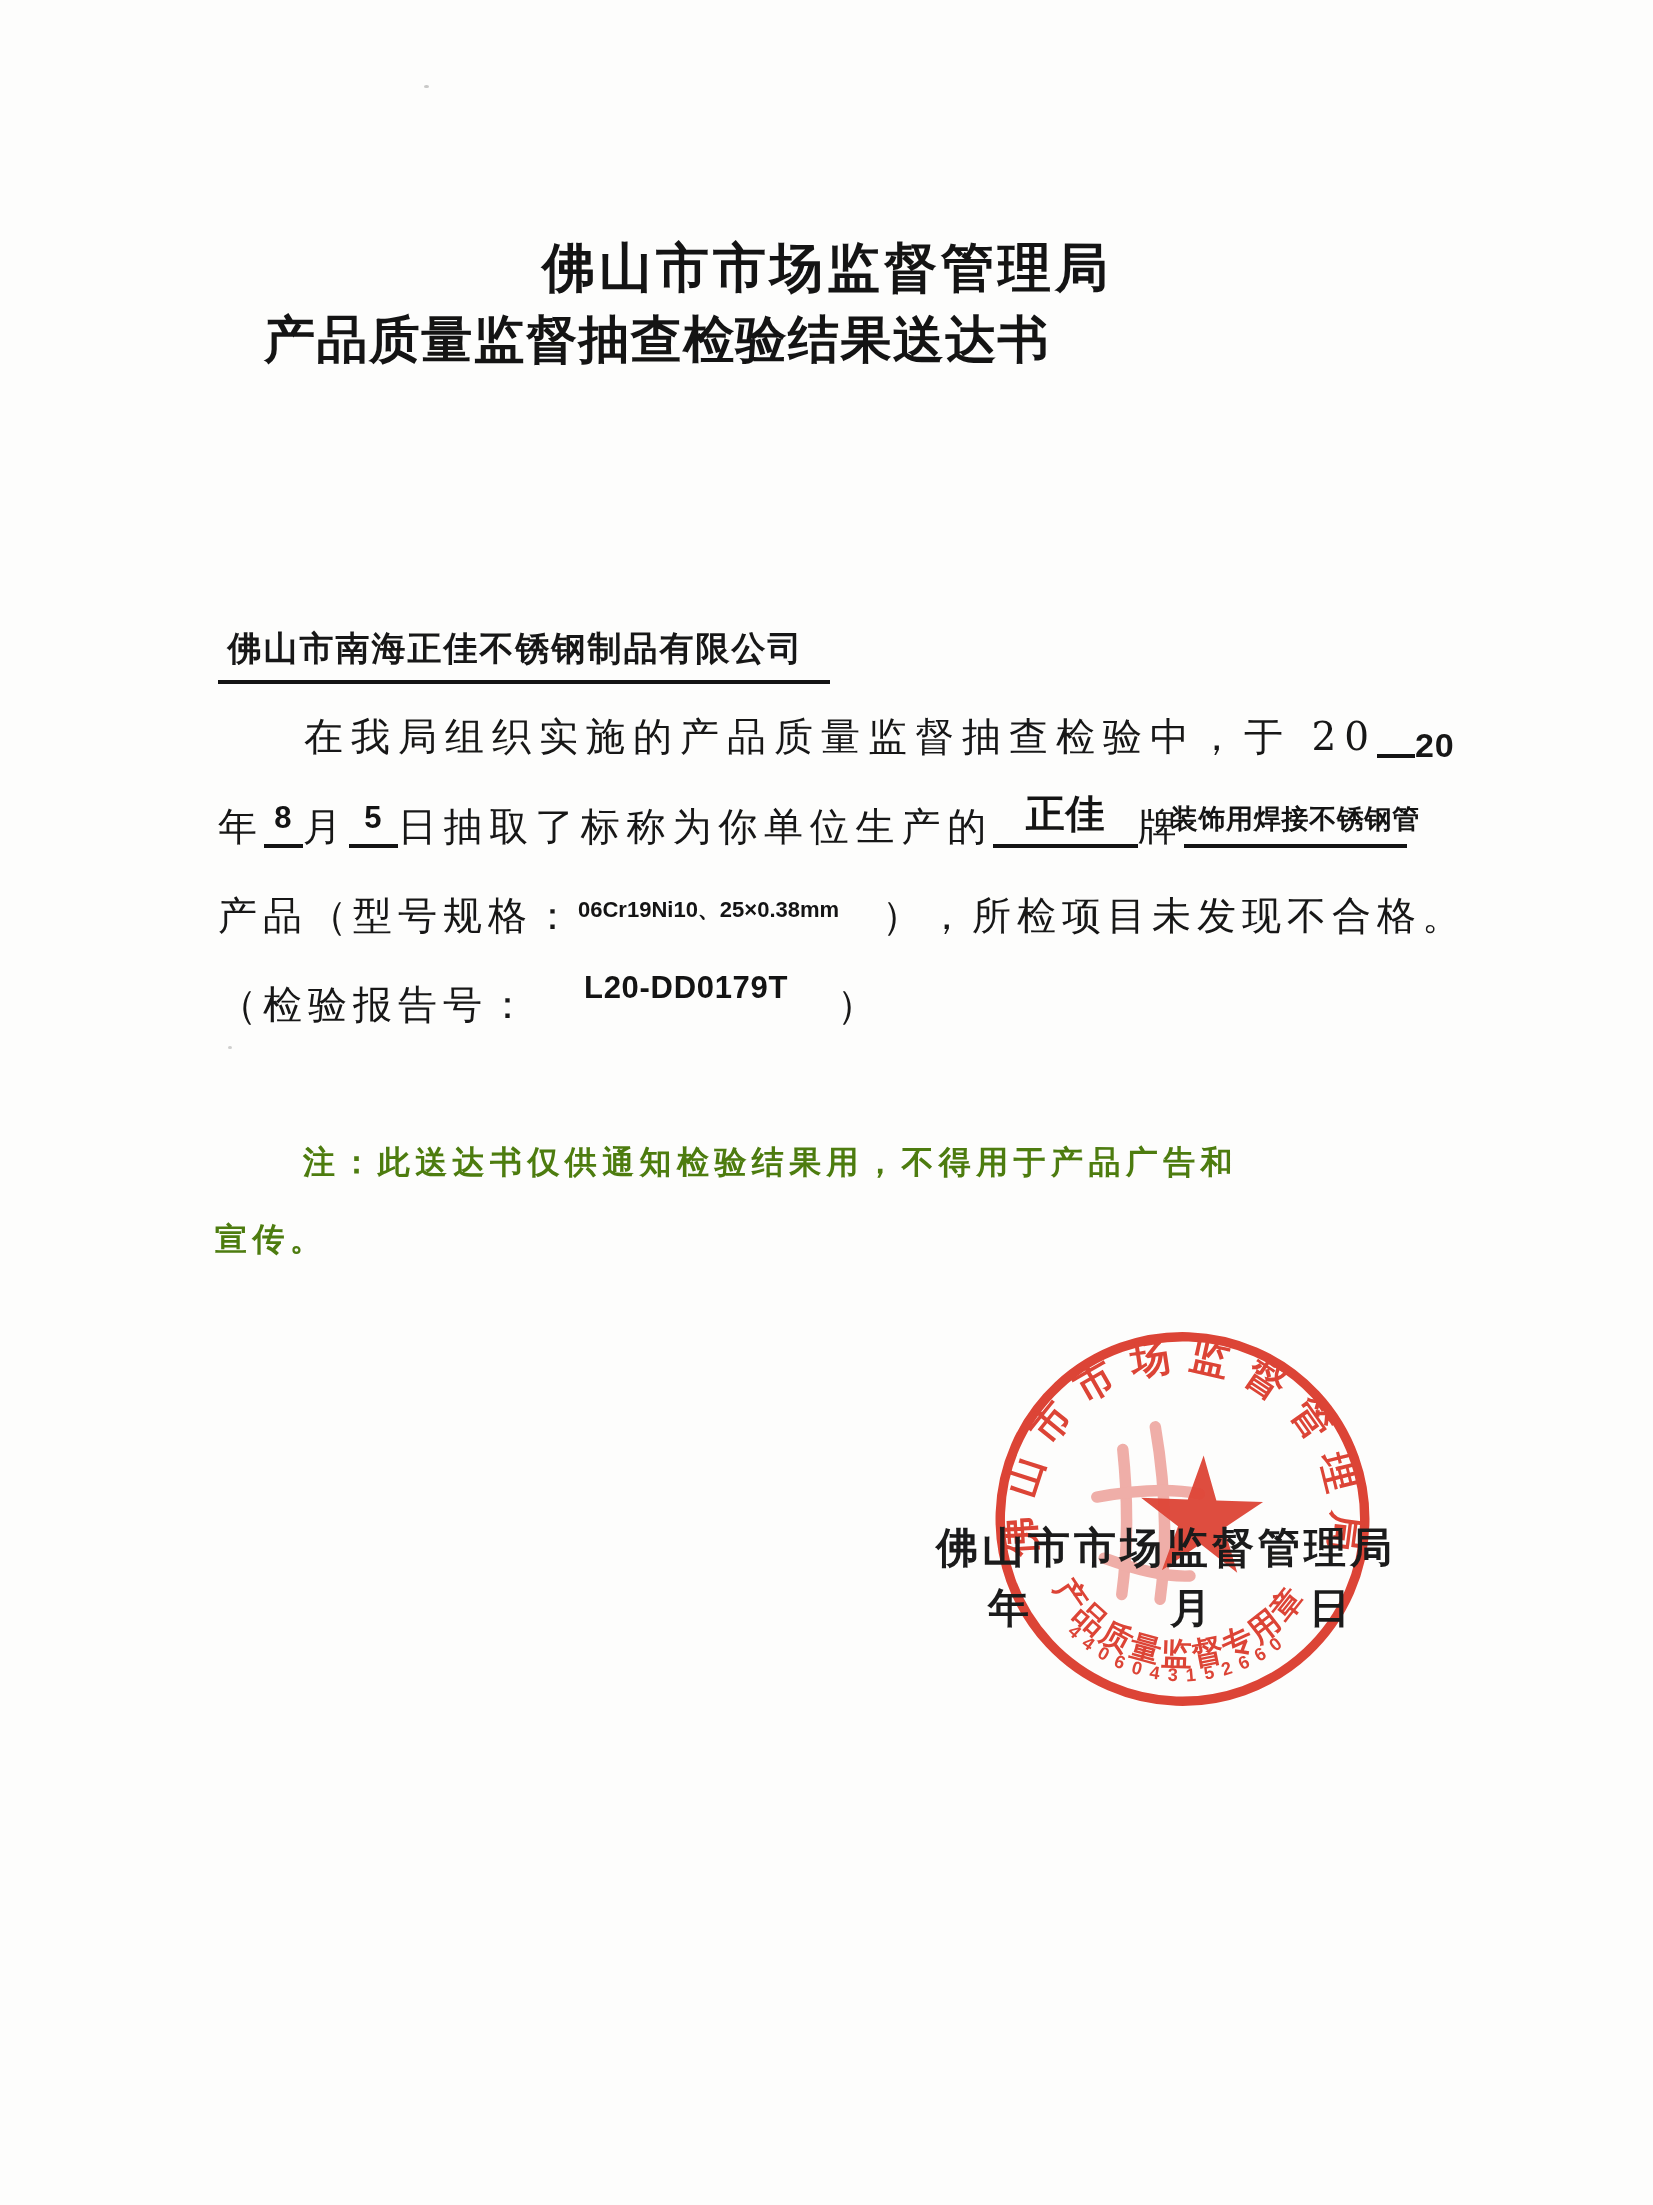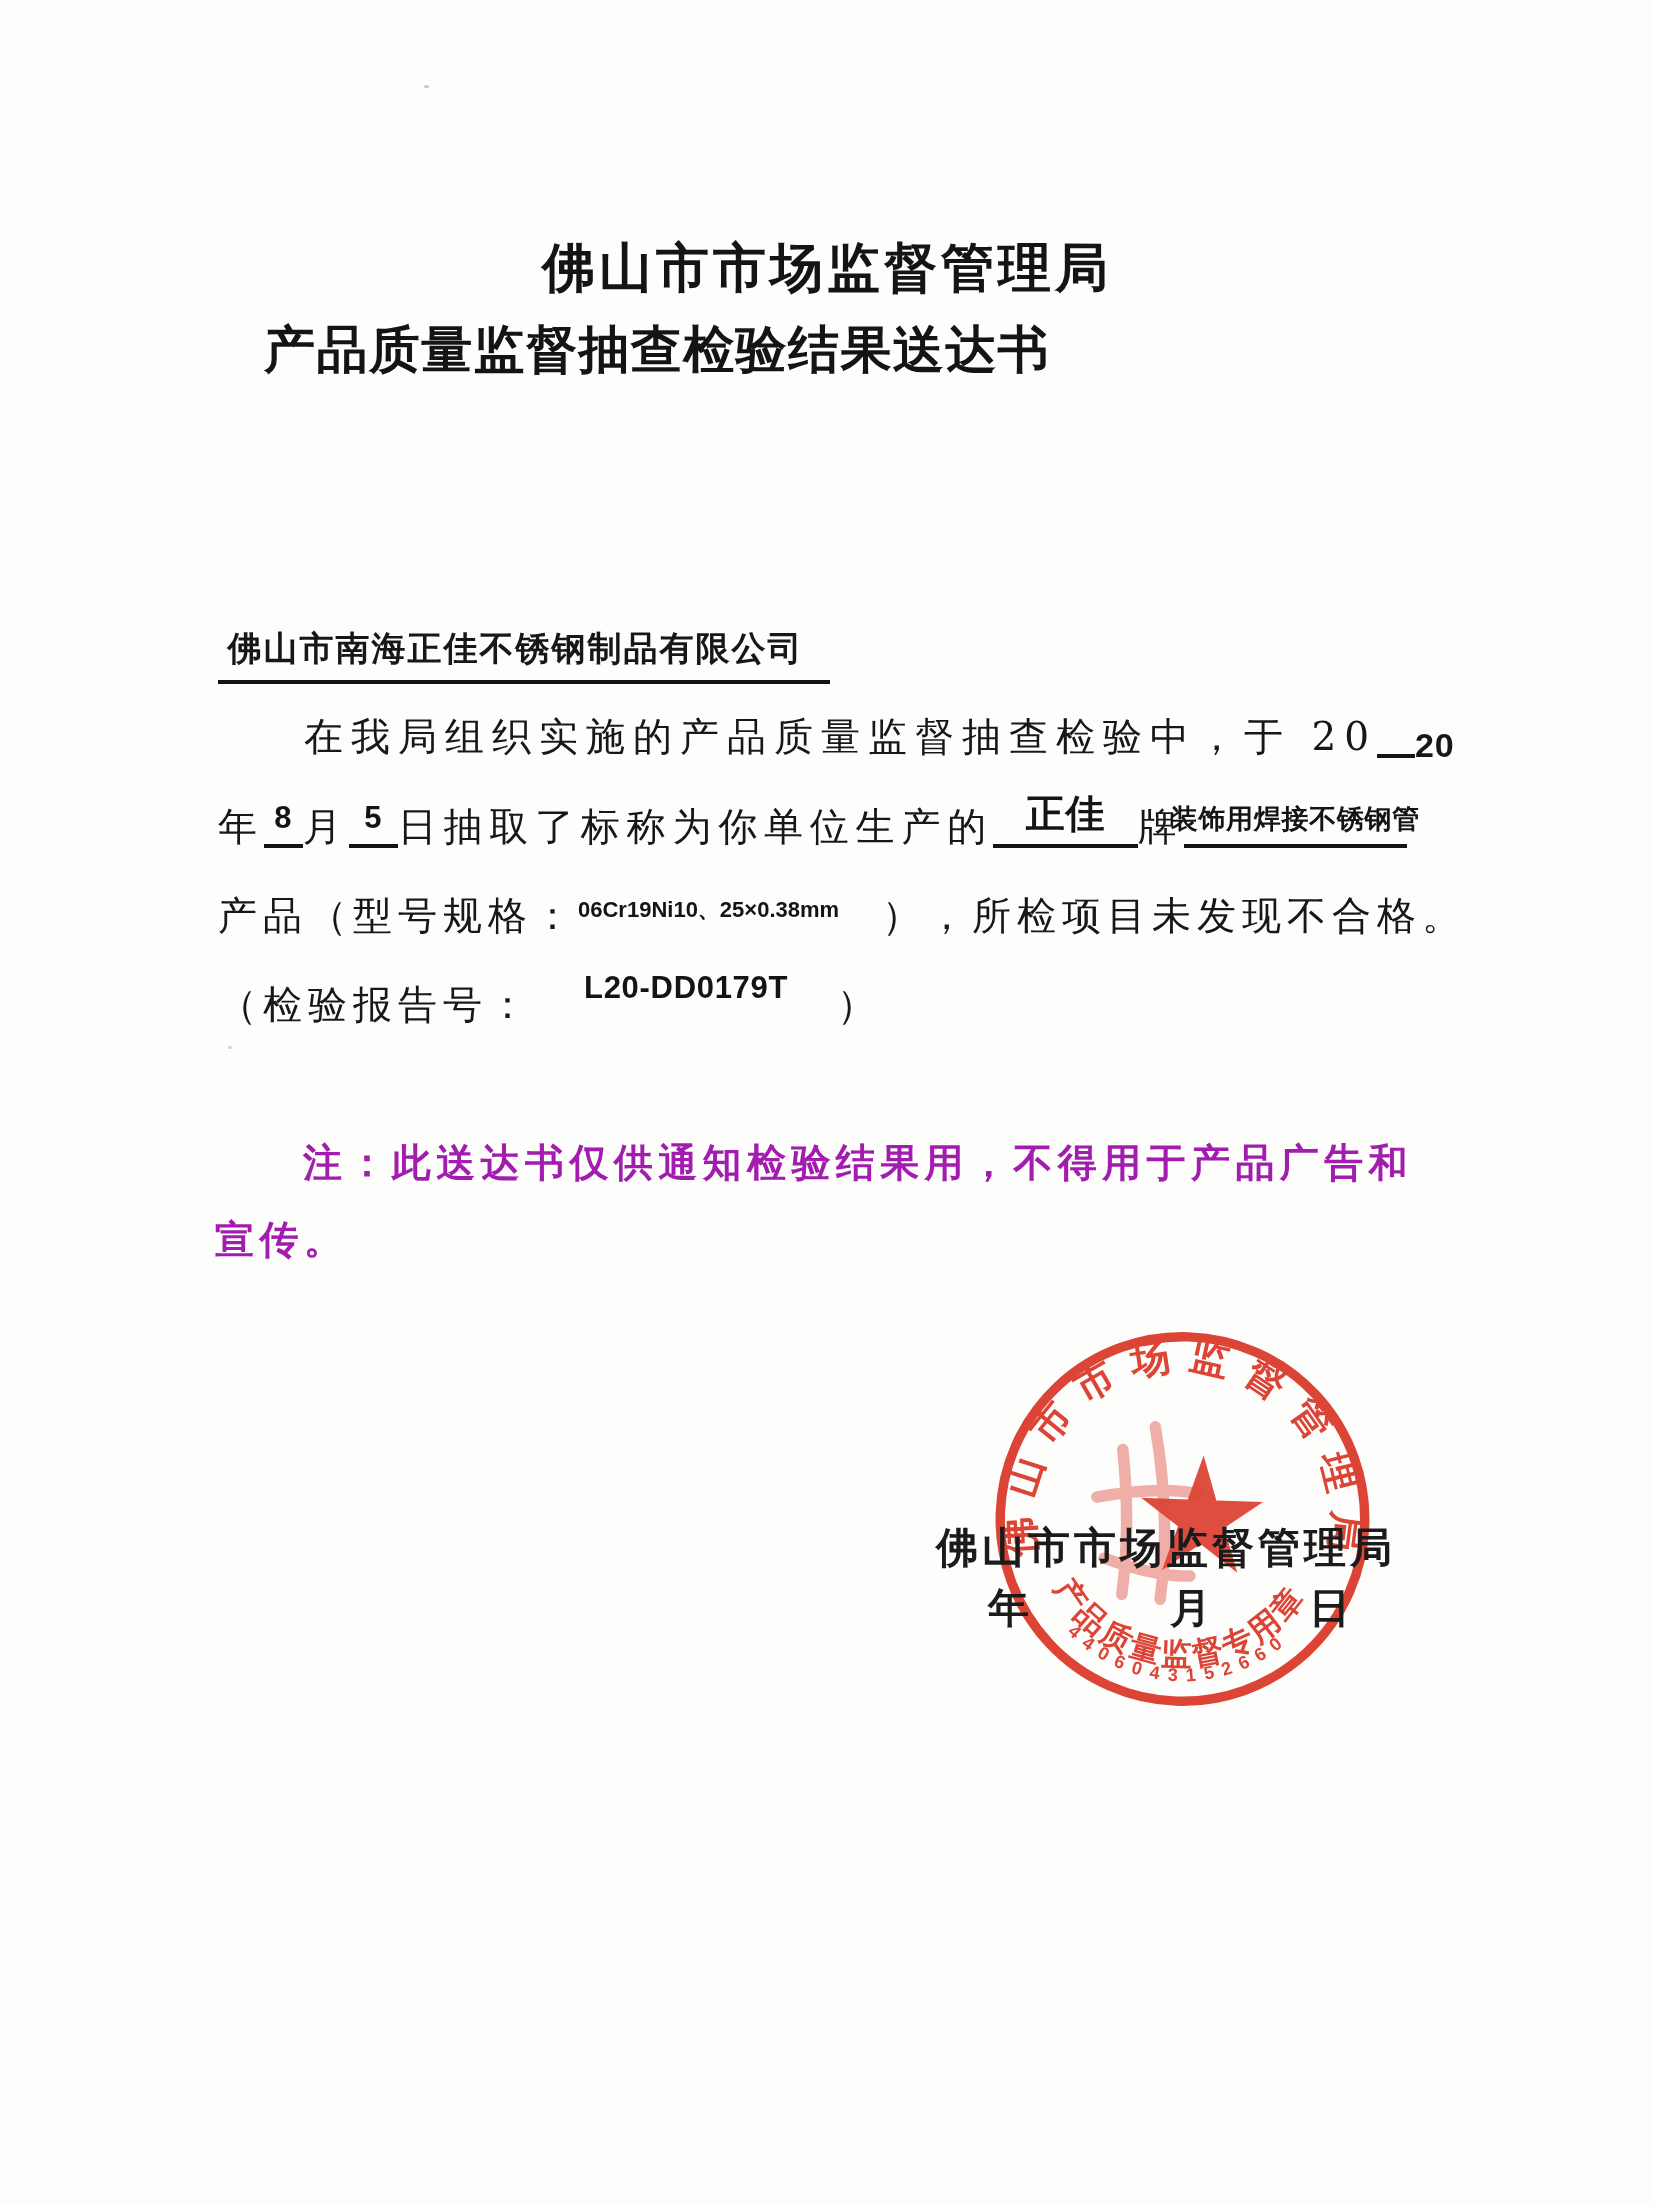--- a/index.html
+++ b/index.html
@@ -14,21 +14,21 @@
   .abs{position:absolute;}
   .f-hei{font-family:"Liberation Sans", sans-serif;text-align:center;}
 
   
   .title1{
     top:238px;left:0;width:1654px;text-align:center;
     font-size:53px;font-weight:700;letter-spacing:4px;line-height:1.15;
     color:#141414;
   }
   .title2{
-    top:321px;left:0;width:1314px;text-align:center;
+    top:311px;left:0;width:1314px;text-align:center;
     font-size:51px;font-weight:700;letter-spacing:1.4px;line-height:1.15;
     color:#141414;
   }
 
   
   .recipient{
     top:626px;left:218px;
     font-size:34px;font-weight:700;letter-spacing:2px;
     border-bottom:4.7px solid #141414;
     padding:0 26px 8px 9.5px;
@@ -74,22 +74,22 @@
   .r-report{width:304px;}
   .raised .fv{
     position:absolute;bottom:8px;white-space:nowrap;
     font-family:"Liberation Sans",sans-serif;font-weight:700;color:#141414;line-height:1;
   }
   .r-spec .fv{left:0;font-size:22px;letter-spacing:0;}
   .r-report .fv{left:51px;font-size:31px;bottom:15px;letter-spacing:0.7px;margin-top:17px;}
 
   
   .noteline{
-    font-size:39px;line-height:55px;letter-spacing:5.4px;
-    font-weight:700;white-space:nowrap;color:#a21caf;
+    font-size:32px;line-height:55px;letter-spacing:5.4px;
+    font-weight:700;white-space:nowrap;color:#4d7c0f;
   }
   .note1{top:1135px;left:303px;}
   .note2{top:1212px;left:215px;}
 
   
   .sig-org{
     top:1520px;left:936px;z-index:3;
     font-size:42px;font-weight:700;letter-spacing:4px;white-space:nowrap;
     color:#1b1b1b;
   }

